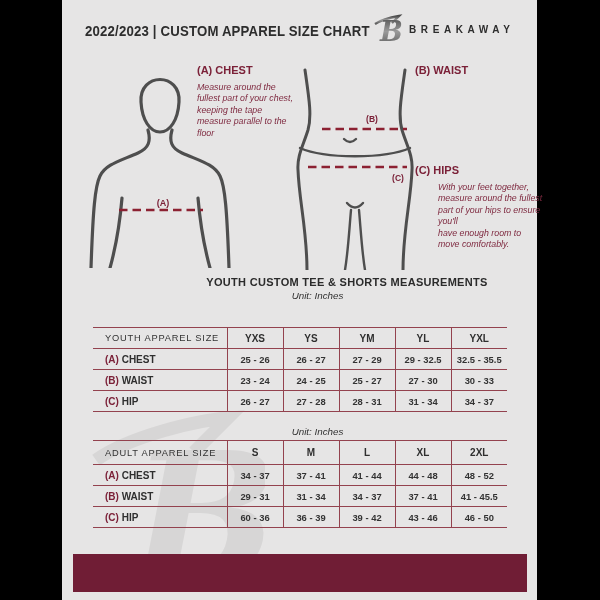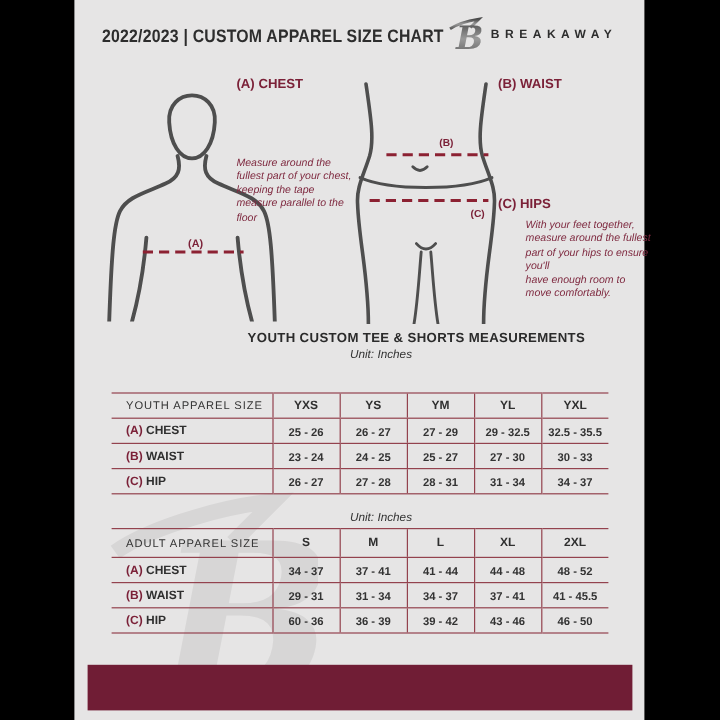--- a/index.html
+++ b/index.html
@@ -14,21 +14,21 @@
   .logo{position:absolute;left:311px;top:14px;}
   .brand{position:absolute;left:347px;top:24px;font-size:10px;font-weight:bold;color:#2d2d2d;
          letter-spacing:4.6px;white-space:nowrap;}
 
   
   .fig{position:absolute;}
   .fig1{left:23px;top:60px;}
   .fig2{left:233px;top:58px;}
   .g-head{position:absolute;font-size:11px;font-weight:bold;color:#7b2138;white-space:nowrap;}
   .g-body{position:absolute;font-size:8.8px;line-height:11.4px;font-style:italic;color:#7f2a40;white-space:pre-line;}
-  .gh-chest{left:135px;top:64px;}  .gb-chest{left:135px;top:82px;width:99px;margin-top:48px;}
+  .gh-chest{left:135px;top:64px;}  .gb-chest{left:135px;top:82px;width:99px;}
   .gh-waist{left:353px;top:64px;}  .gb-waist{left:353px;top:82px;width:106px;}
   .gh-hips{left:353px;top:164px;}  .gb-hips{left:353px;top:182px;width:106px;margin-left:23px;}
 
   
   .sec-title{position:absolute;left:0;width:570px;text-align:center;font-size:11px;font-weight:bold;
              color:#2b2b2b;letter-spacing:.3px;}
   .sec-unit{position:absolute;left:18px;width:475px;text-align:center;font-size:9.8px;font-style:italic;color:#333;}
   .st-youth{top:276px;} .su-youth{top:290px;}
   .st-adult{top:412px;} .su-adult{top:426px;}
 

